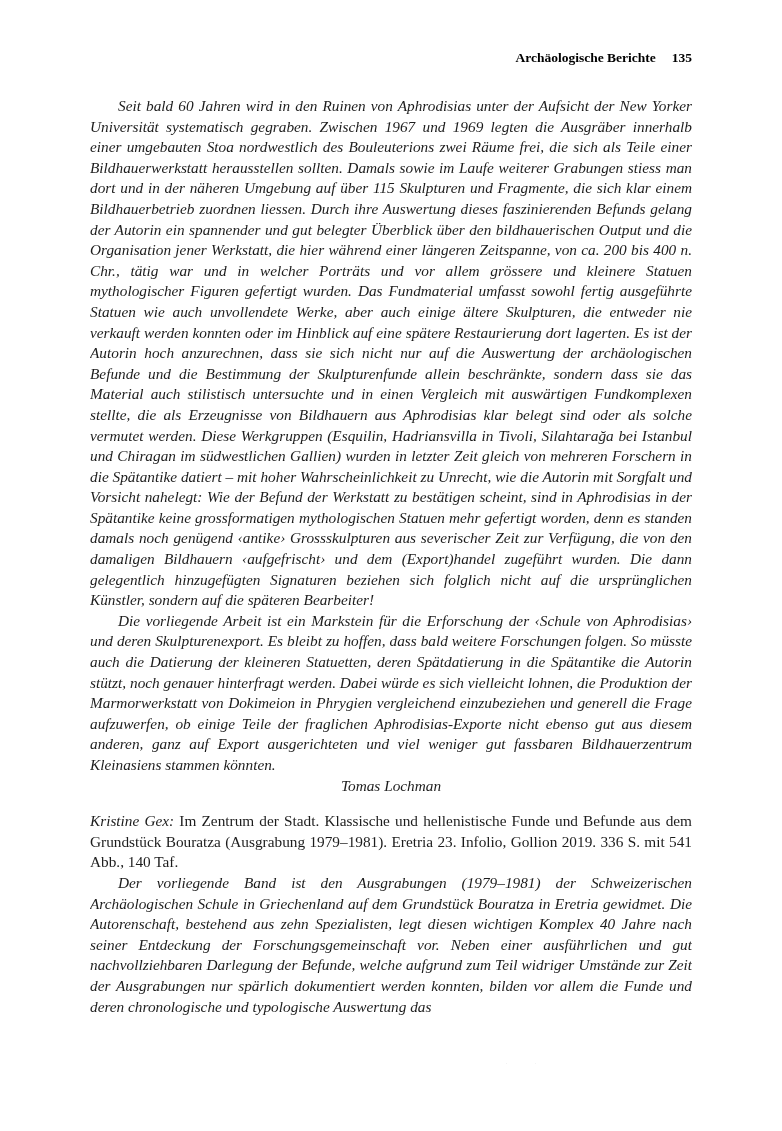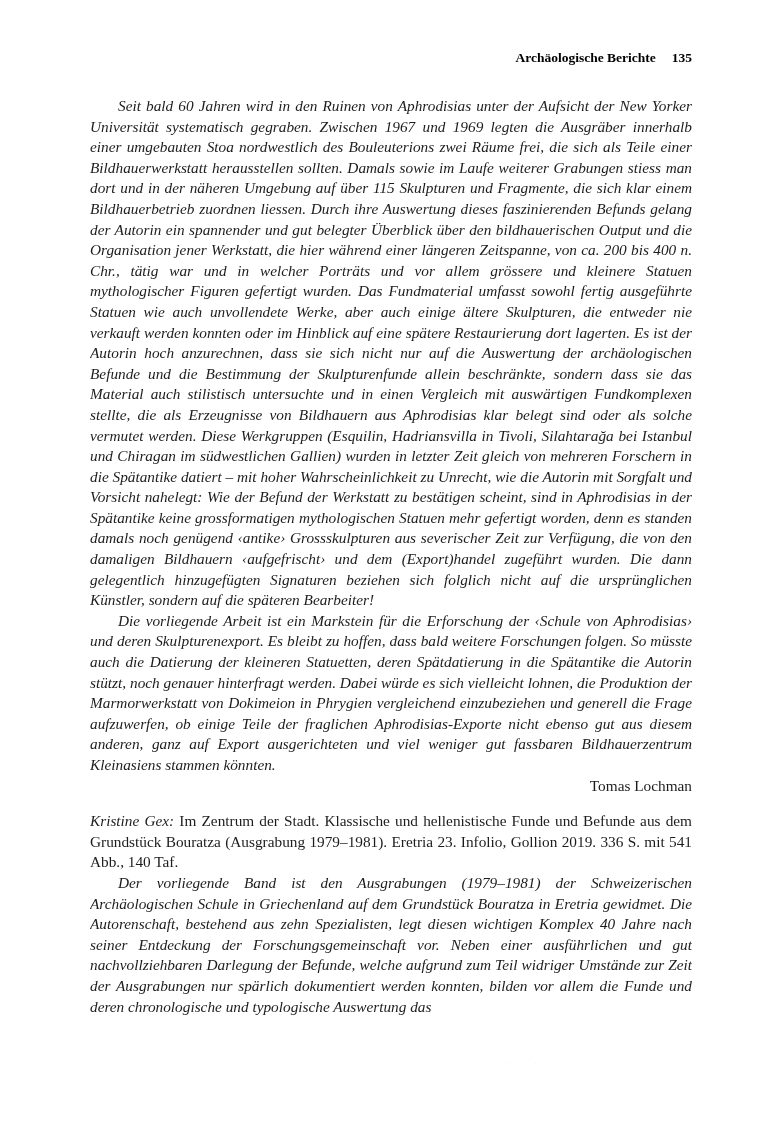--- a/index.html
+++ b/index.html
@@ -42,21 +42,22 @@
     -webkit-hyphens: auto;
   }
   .body-column p {
     margin: 0;
   }
   p.indented {
     text-indent: 28px;
     font-style: italic;
   }
   p.signature {
-    text-align: right;
+    text-align: center;
+    font-style: italic;
   }
   p.citation {
     margin-top: 15px;
   }
   .citation .name {
     font-style: italic;
     margin-top: 16px;
   }
   .citation .title {
     font-weight: normal;

